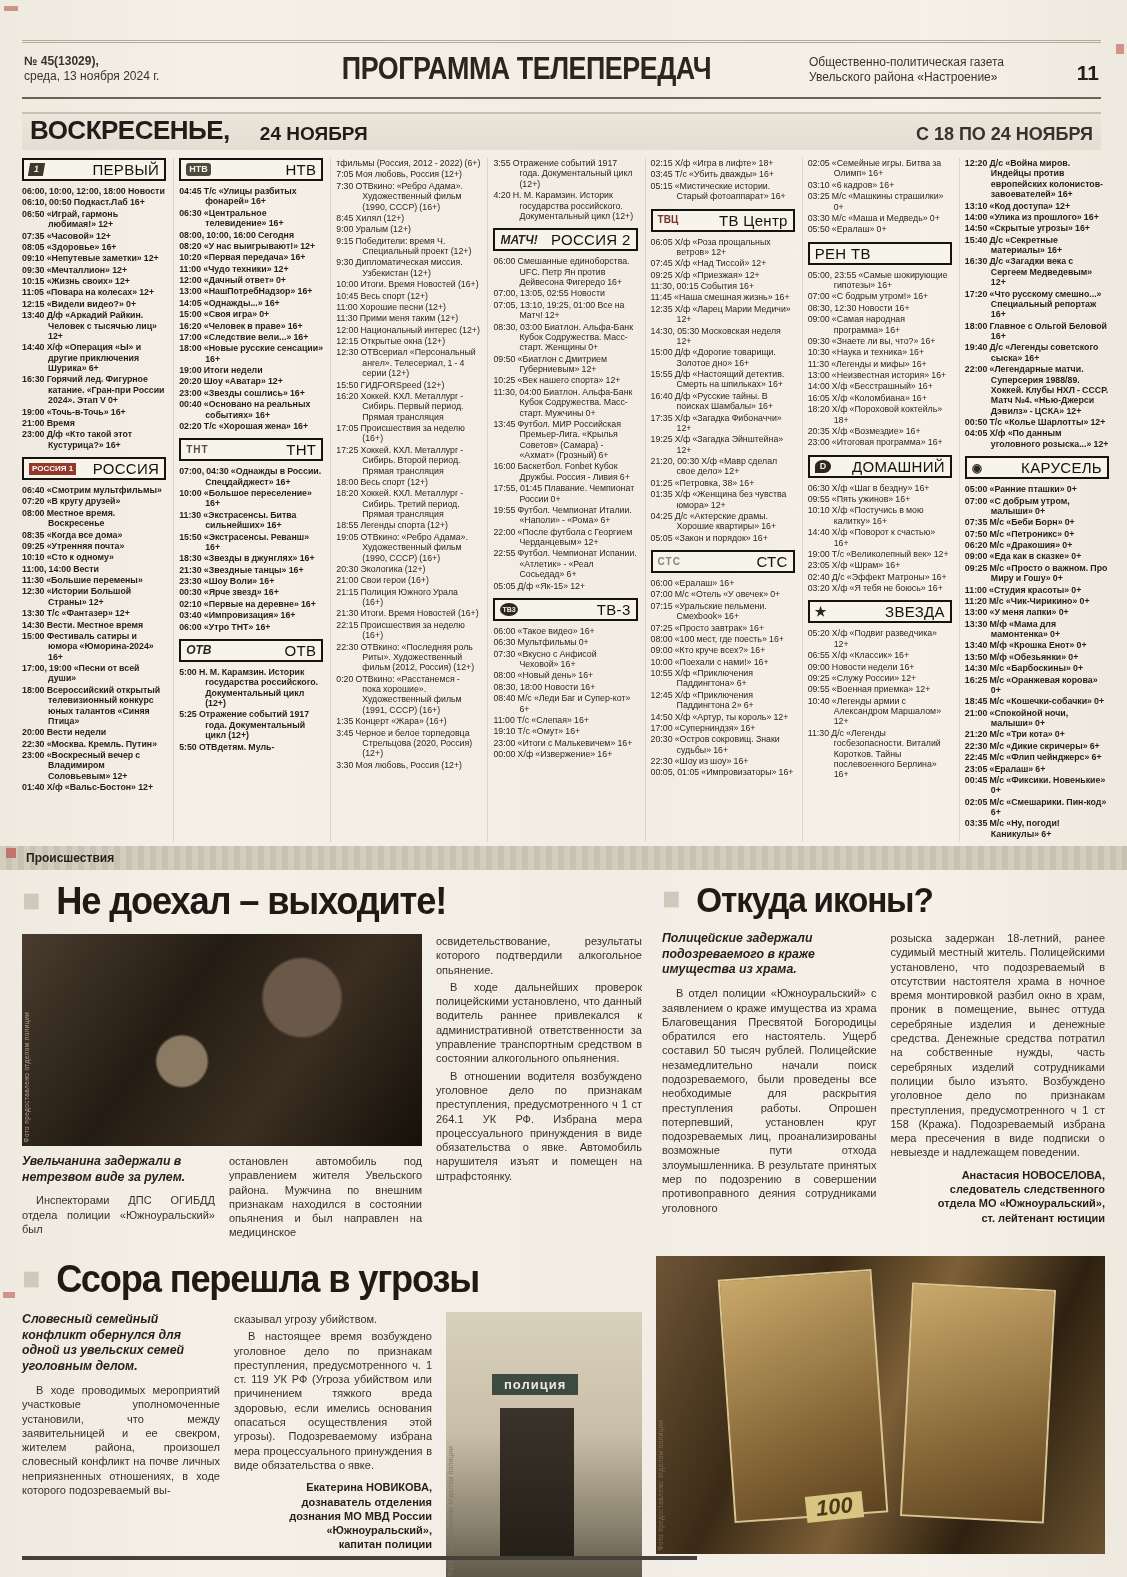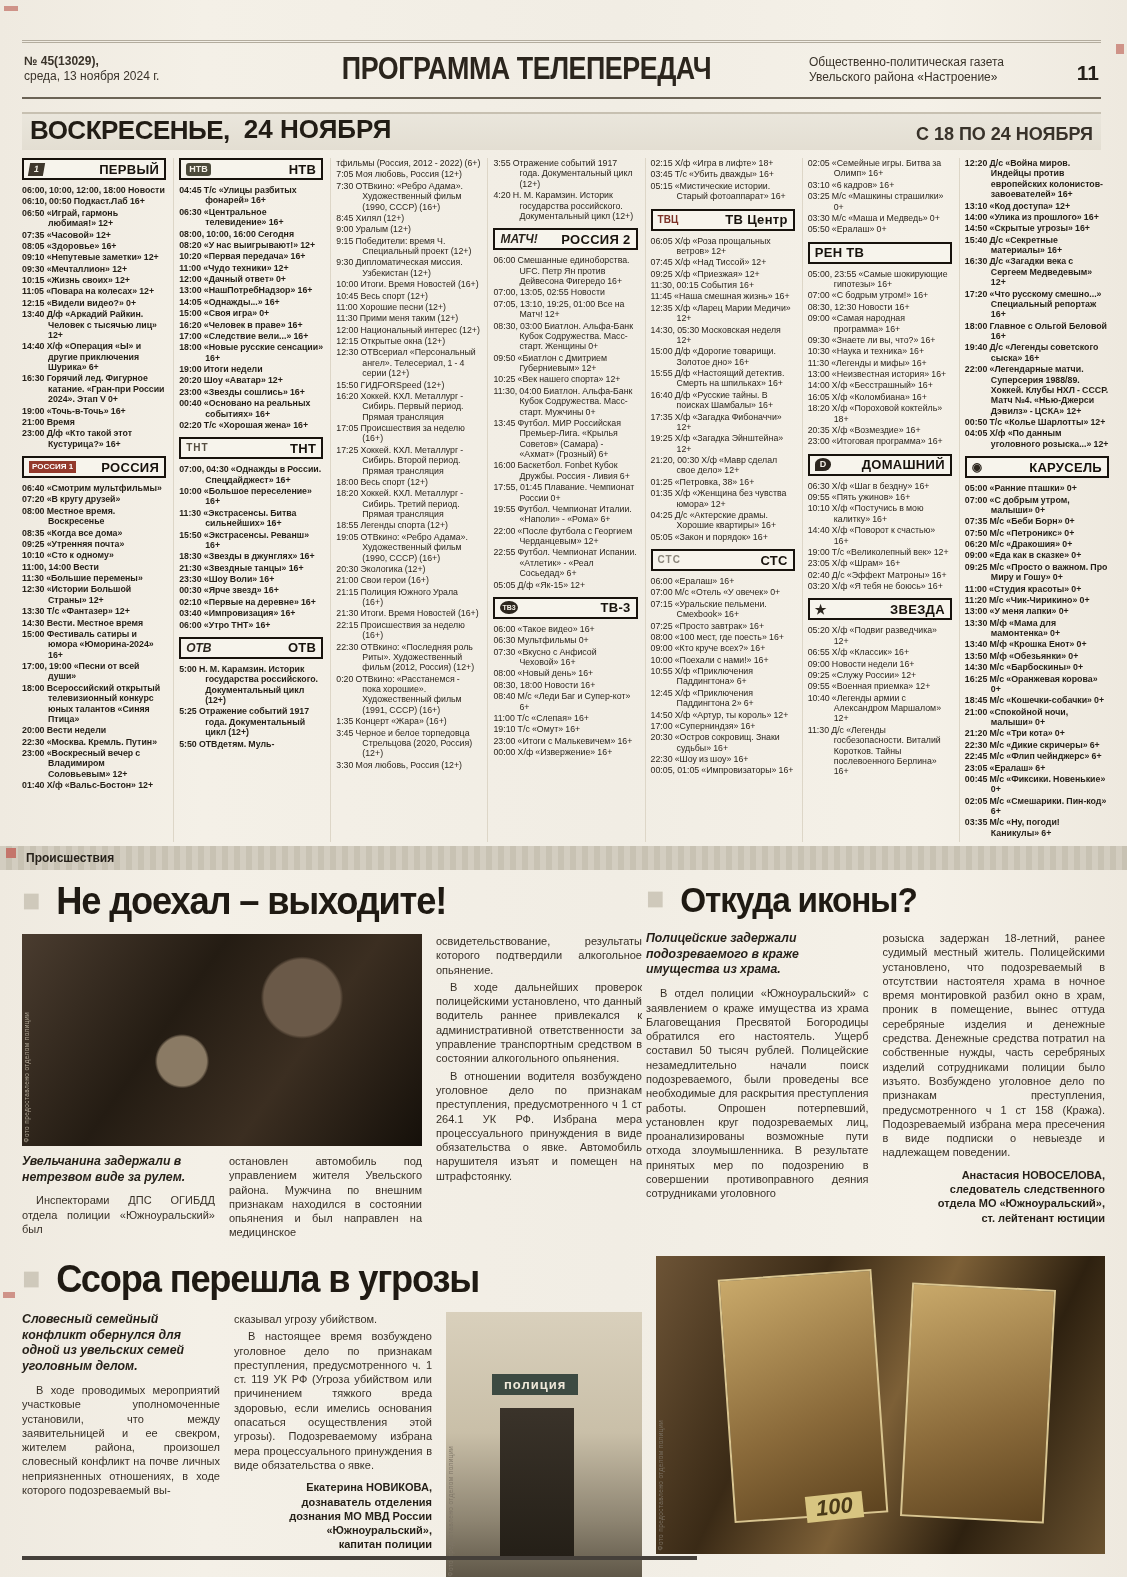--- a/index.html
+++ b/index.html
@@ -15,34 +15,34 @@
   .mh-left .issue{font-weight:800;}
   .mh-title{flex:1;text-align:center;font-size:28px;font-weight:700;letter-spacing:-.5px;color:#2b251d;
             transform:scale(.96,1.12);}
   .mh-right{width:250px;font-size:12px;line-height:1.25;color:#3a332a;text-align:left;}
   .mh-page{width:40px;font-size:21px;font-weight:900;text-align:right;color:#25201a;}
 
   
   .daybar{position:absolute;top:112px;left:22px;right:26px;height:38px;background:linear-gradient(#eae6dc,#e3ded2);
           border-top:2px solid #c7c0b1;display:flex;align-items:flex-end;padding:2px 8px 4px;box-sizing:border-box;}
   .daybar .day{font-size:26px;font-weight:900;letter-spacing:-.5px;color:#211c15;margin-top:8px;}
-  .daybar .date{font-size:26px;font-weight:800;color:#211c15;margin-left:14px;padding-bottom:1px;}
+  .daybar .date{font-size:19px;font-weight:800;color:#211c15;margin-left:30px;padding-bottom:1px;}
   .daybar .range{margin-left:auto;font-size:18px;font-weight:700;color:#38322a;padding-bottom:1px;}
 
   
   .tv-grid{position:absolute;top:158px;left:22px;right:18px;height:684px;display:flex;gap:7px;overflow:hidden;}
   .tvcol{flex:1;min-width:0;border-left:1px solid #ddd6c7;padding-left:5px;overflow:hidden;box-sizing:border-box;}
   .tvcol:first-child{border-left:none;padding-left:0;}
   .tvcol p.li{font-size:8.8px;line-height:1.18;margin:0 0 1px;color:#2b251d;font-weight:400;
               padding-left:26px;text-indent:-26px;word-spacing:-.3px;}
   .tvcol.bold p.li{font-weight:700;color:#241f17;}
   .chan{border:2.5px solid #17120c;background:#f7f4ec;display:flex;align-items:center;justify-content:space-between;
         gap:3px;padding:1px 5px;margin:7px 0 5px;min-height:16px;}
   .chan:first-child{margin-top:0;}
-  .chan-name{font-weight:700;font-size:13px;letter-spacing:.3px;color:#17120c;white-space:nowrap;}
+  .chan-name{font-weight:400;font-size:15px;letter-spacing:.3px;color:#17120c;white-space:nowrap;}
   .logo{font-weight:800;font-size:9px;line-height:1;white-space:nowrap;flex:0 0 auto;}
   .logo-perviy{background:#3f372c;color:#f4f0e7;transform:skewX(-10deg);padding:2px 5px;}
   .logo-rossiya1{background:#93392b;color:#fff;padding:2px 3px;font-size:8px;}
   .logo-ntv{background:#4c4a3a;color:#f4f0e7;border-radius:3px;padding:2px 3px;}
   .logo-tnt{color:#564e40;font-weight:900;letter-spacing:1px;font-size:10px;}
   .logo-otv{font-style:italic;font-weight:900;font-size:12px;color:#2c261e;}
   .logo-match{font-style:italic;font-weight:900;color:#2c261e;font-size:12px;}
   .logo-tv3{background:#2c261e;color:#f4f0e7;border-radius:50%;font-size:7px;padding:3px 2px;}
   .logo-tvc{color:#7a3127;font-weight:900;font-size:10px;}
   .logo-sts{color:#8a857a;font-weight:900;letter-spacing:1px;font-size:10px;}
@@ -50,21 +50,21 @@
   .logo-zvezda{color:#2c261e;font-size:13px;}
   .logo-karusel{color:#2c261e;font-size:12px;}
 
   
   .section-bar{position:absolute;top:846px;left:0;right:0;height:24px;
                background:repeating-linear-gradient(90deg,#d3cdc0 0 6px,#c8c2b3 6px 12px);
                display:flex;align-items:center;}
   .section-bar .lbl{font-weight:800;font-size:12px;color:#26211a;margin-left:26px;}
   .section-bar::before{content:"";width:10px;height:10px;background:#c4756b;margin-left:6px;position:absolute;left:0;top:2px;}
 
-  .news-top{position:absolute;top:878px;left:22px;right:22px;height:378px;display:flex;gap:4px;}
+  .news-top{position:absolute;top:878px;left:22px;right:22px;height:378px;display:flex;gap:20px;}
   .news-bottom{position:absolute;top:1256px;left:22px;right:22px;height:300px;display:flex;gap:14px;}
   .art{min-width:0;}
   .headline{font-size:37px;font-weight:800;letter-spacing:-1.2px;color:#1f1a13;margin:2px 0 12px 0;
             display:flex;align-items:center;transform:scale(.98,1.05);transform-origin:left;}
   .headline .bullet{display:inline-block;width:15px;height:15px;background:#cfc9bb;margin:0 18px 0 2px;flex:0 0 auto;}
   .h2size{font-size:34px;}
   .art p{font-size:11px;line-height:1.3;text-align:justify;margin:0 0 3px;color:#372f26;text-indent:14px;}
   .art p.noind{text-indent:0;}
   .lead p, p.lead{font-weight:700;font-style:italic;font-size:12.3px;line-height:1.28;text-indent:0;
             color:#241f17;margin:0 0 8px;text-align:left;}

